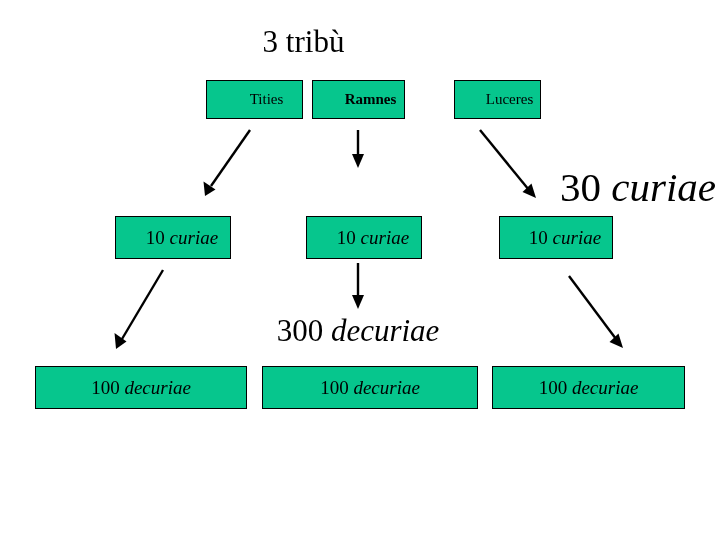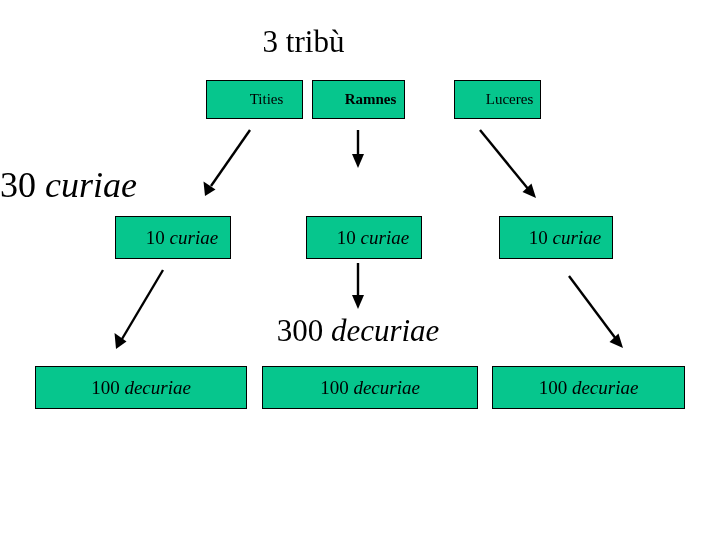--- a/index.html
+++ b/index.html
@@ -36,22 +36,22 @@
     top: 26px;
     width: 607px;
     text-align: center;
     font-size: 31px;
     font-style: normal;
   }
   #heading-30-curiae {
     left: 0;
     top: 167px;
     width: 716px;
-    text-align: left;
-    font-size: 36px;
+    text-align: right;
+    font-size: 41px;
   }
   #heading-300-decuriae {
     left: 0;
     top: 315px;
     width: 716px;
     text-align: center;
     font-size: 31px;
   }
 
   

